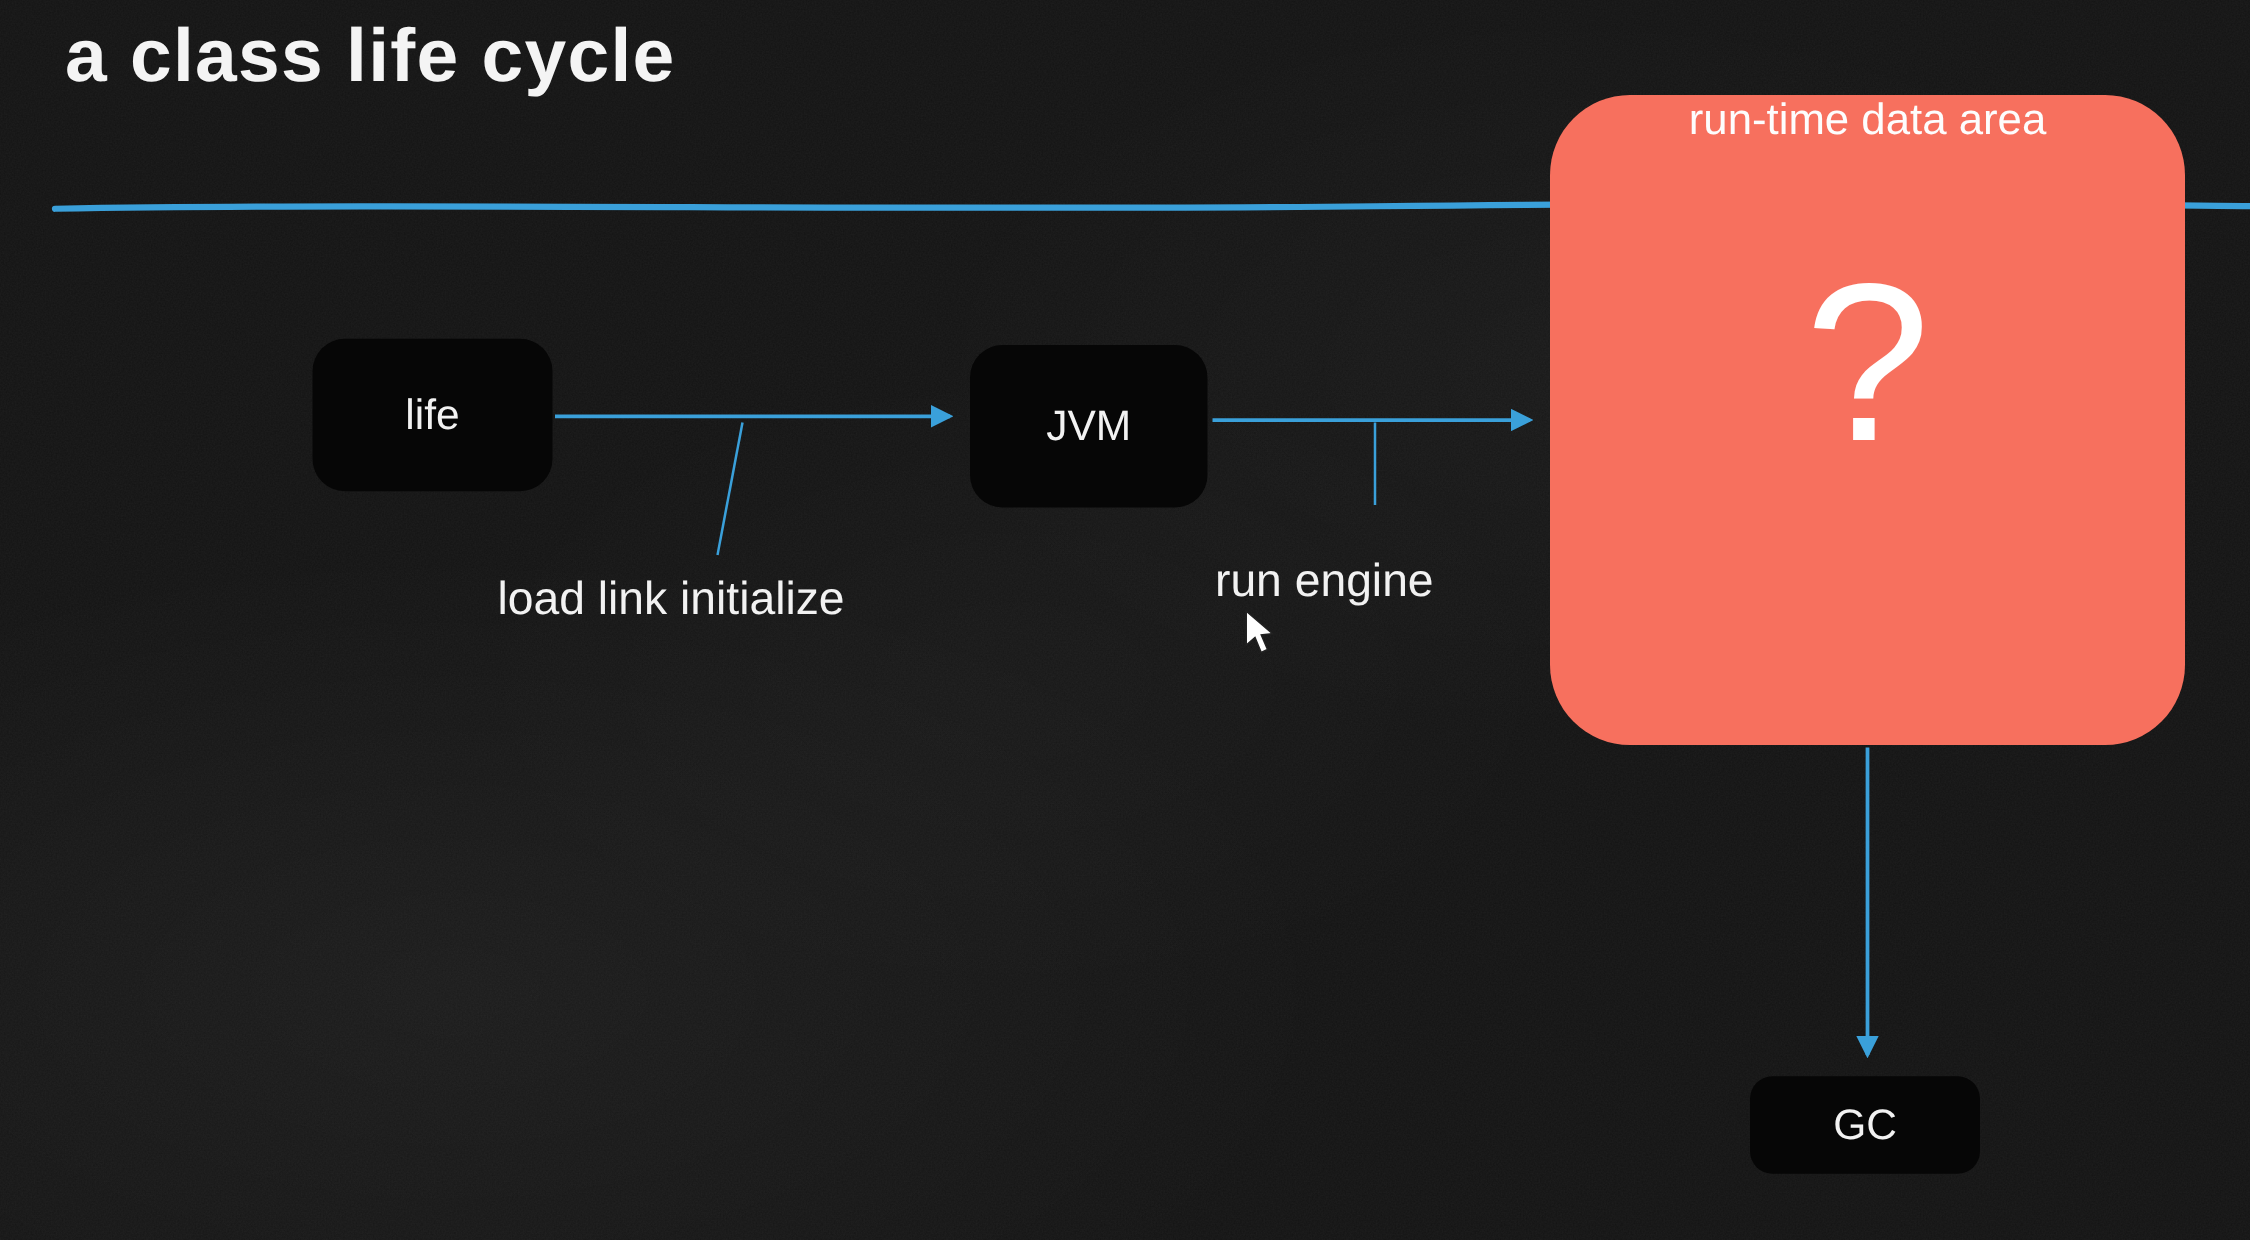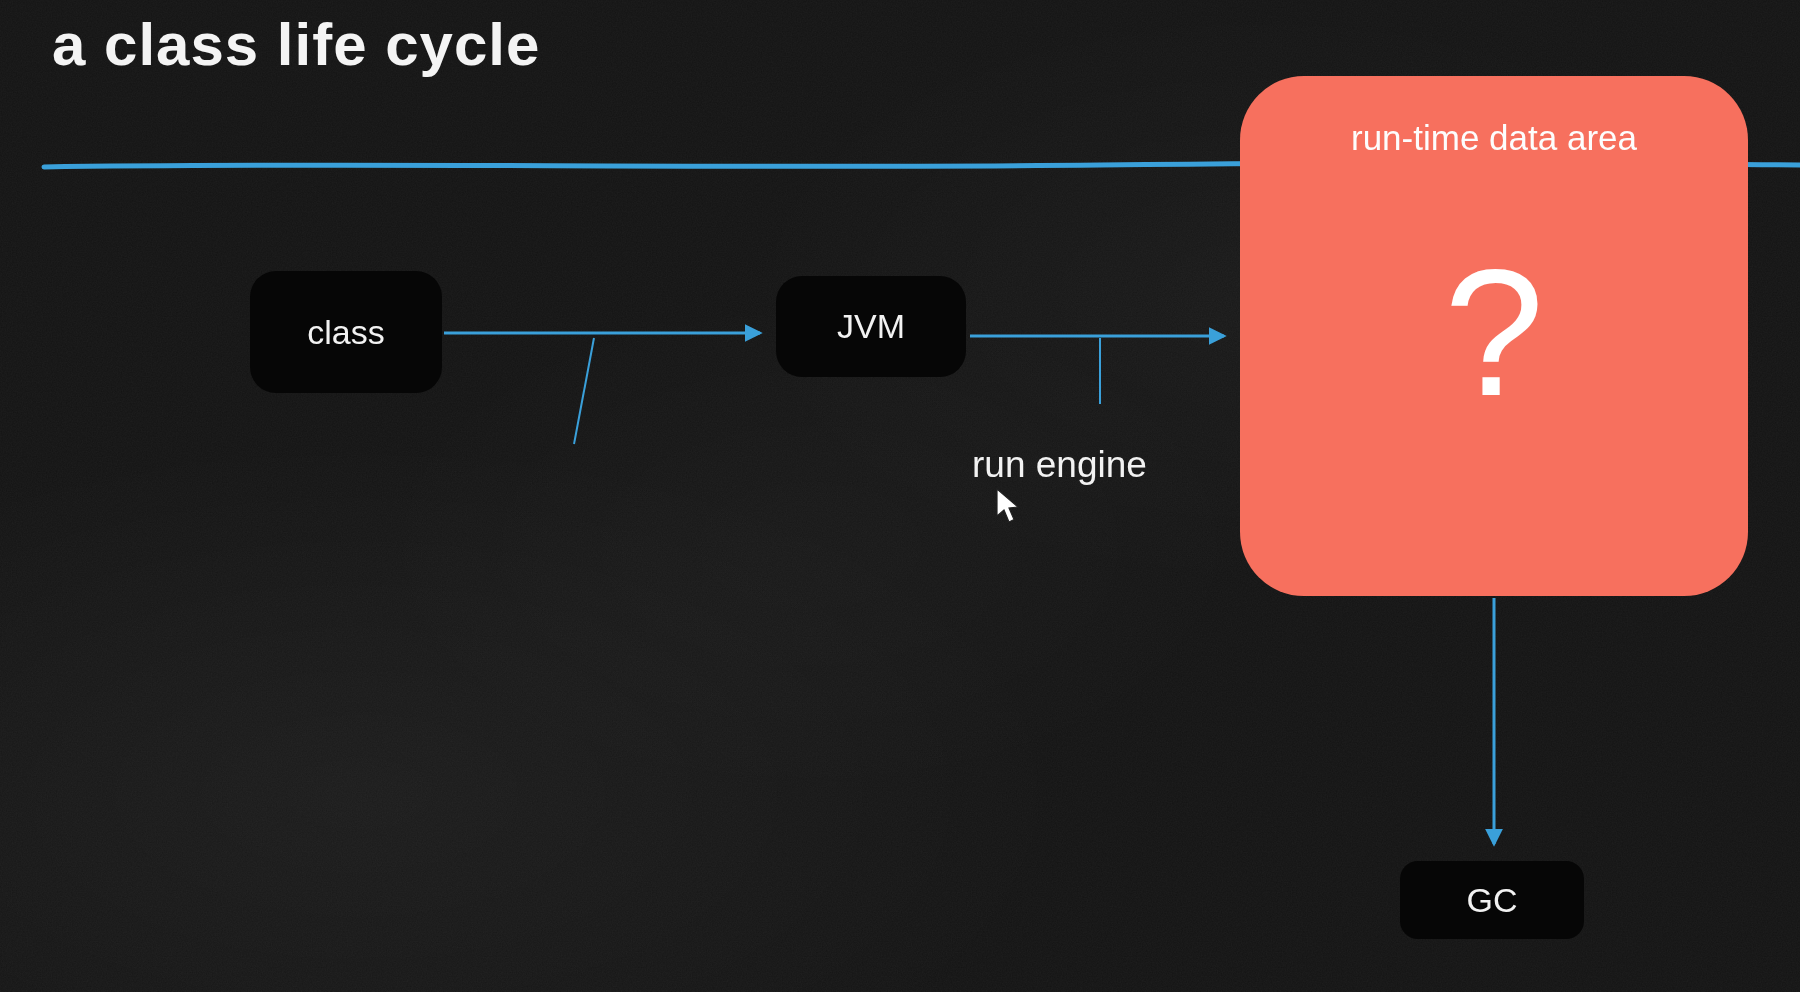--- a/index.html
+++ b/index.html
@@ -45,35 +45,34 @@
     z-index: 2;
     background: #060606;
     border-radius: 26px;
     display: flex;
     align-items: center;
     justify-content: center;
     color: #f2f2f2;
     font-size: 34px;
   }
   .node-class { left: 250px; top: 271px; width: 192px; height: 122px; }
-  .node-jvm   { left: 776px; top: 276px; width: 190px; height: 101px; }
+  .node-jvm   { left: 776px; top: 276px; width: 190px; height: 130px; }
   .node-gc    { left: 1400px; top: 861px; width: 184px; height: 78px; border-radius: 18px; }
   .node-runtime {
     position: absolute;
     z-index: 2;
     left: 1240px;
     top: 76px;
     width: 508px;
     height: 520px;
     background: #f7705e;
     border-radius: 64px;
     display: flex;
     flex-direction: column;
     align-items: center;
-    padding-top: 42px;
     box-sizing: border-box;
     color: #ffffff;
   }
   .runtime-title {
     font-size: 35px;
     color: #fdfdfd;
   }
   .runtime-symbol {
     margin-top: 85px;
     font-size: 180px;
@@ -128,35 +127,36 @@
     <line x1="1494" y1="598" x2="1494" y2="844" stroke="#3aa0da" stroke-width="3" marker-end="url(#arrowhead)"></line>
 
     <line x1="594" y1="338" x2="574" y2="444" stroke="#3aa0da" stroke-width="2"></line>
 
     <line x1="1100" y1="338" x2="1100" y2="404" stroke="#3aa0da" stroke-width="2"></line>
   </svg>
 
   <div class="slide-title">a class life cycle</div>
 
   <div class="node node-class">
-    <span>class</span>
+    <span>life</span>
   </div>
 
   <div class="node node-jvm">
     <span>JVM</span>
   </div>
 
   <div class="node-runtime">
     <div class="runtime-title">run-time data area</div>
     <div class="runtime-symbol">?</div>
   </div>
 
   <div class="node node-gc">
     <span>GC</span>
   </div>
 
+  <div class="annotation ann-load">load link initialize</div>
   <div class="annotation ann-run-engine">run engine</div>
 
   <svg class="mouse-cursor" viewBox="0 0 26 38">
     <path d="M2,1 L2,28 L9,22 L14,34 L19,31.5 L14,20 L23,19 Z" fill="#ffffff" stroke="#222222" stroke-width="1.2"></path>
   </svg>
 
 </div>
 
 </body></html>

